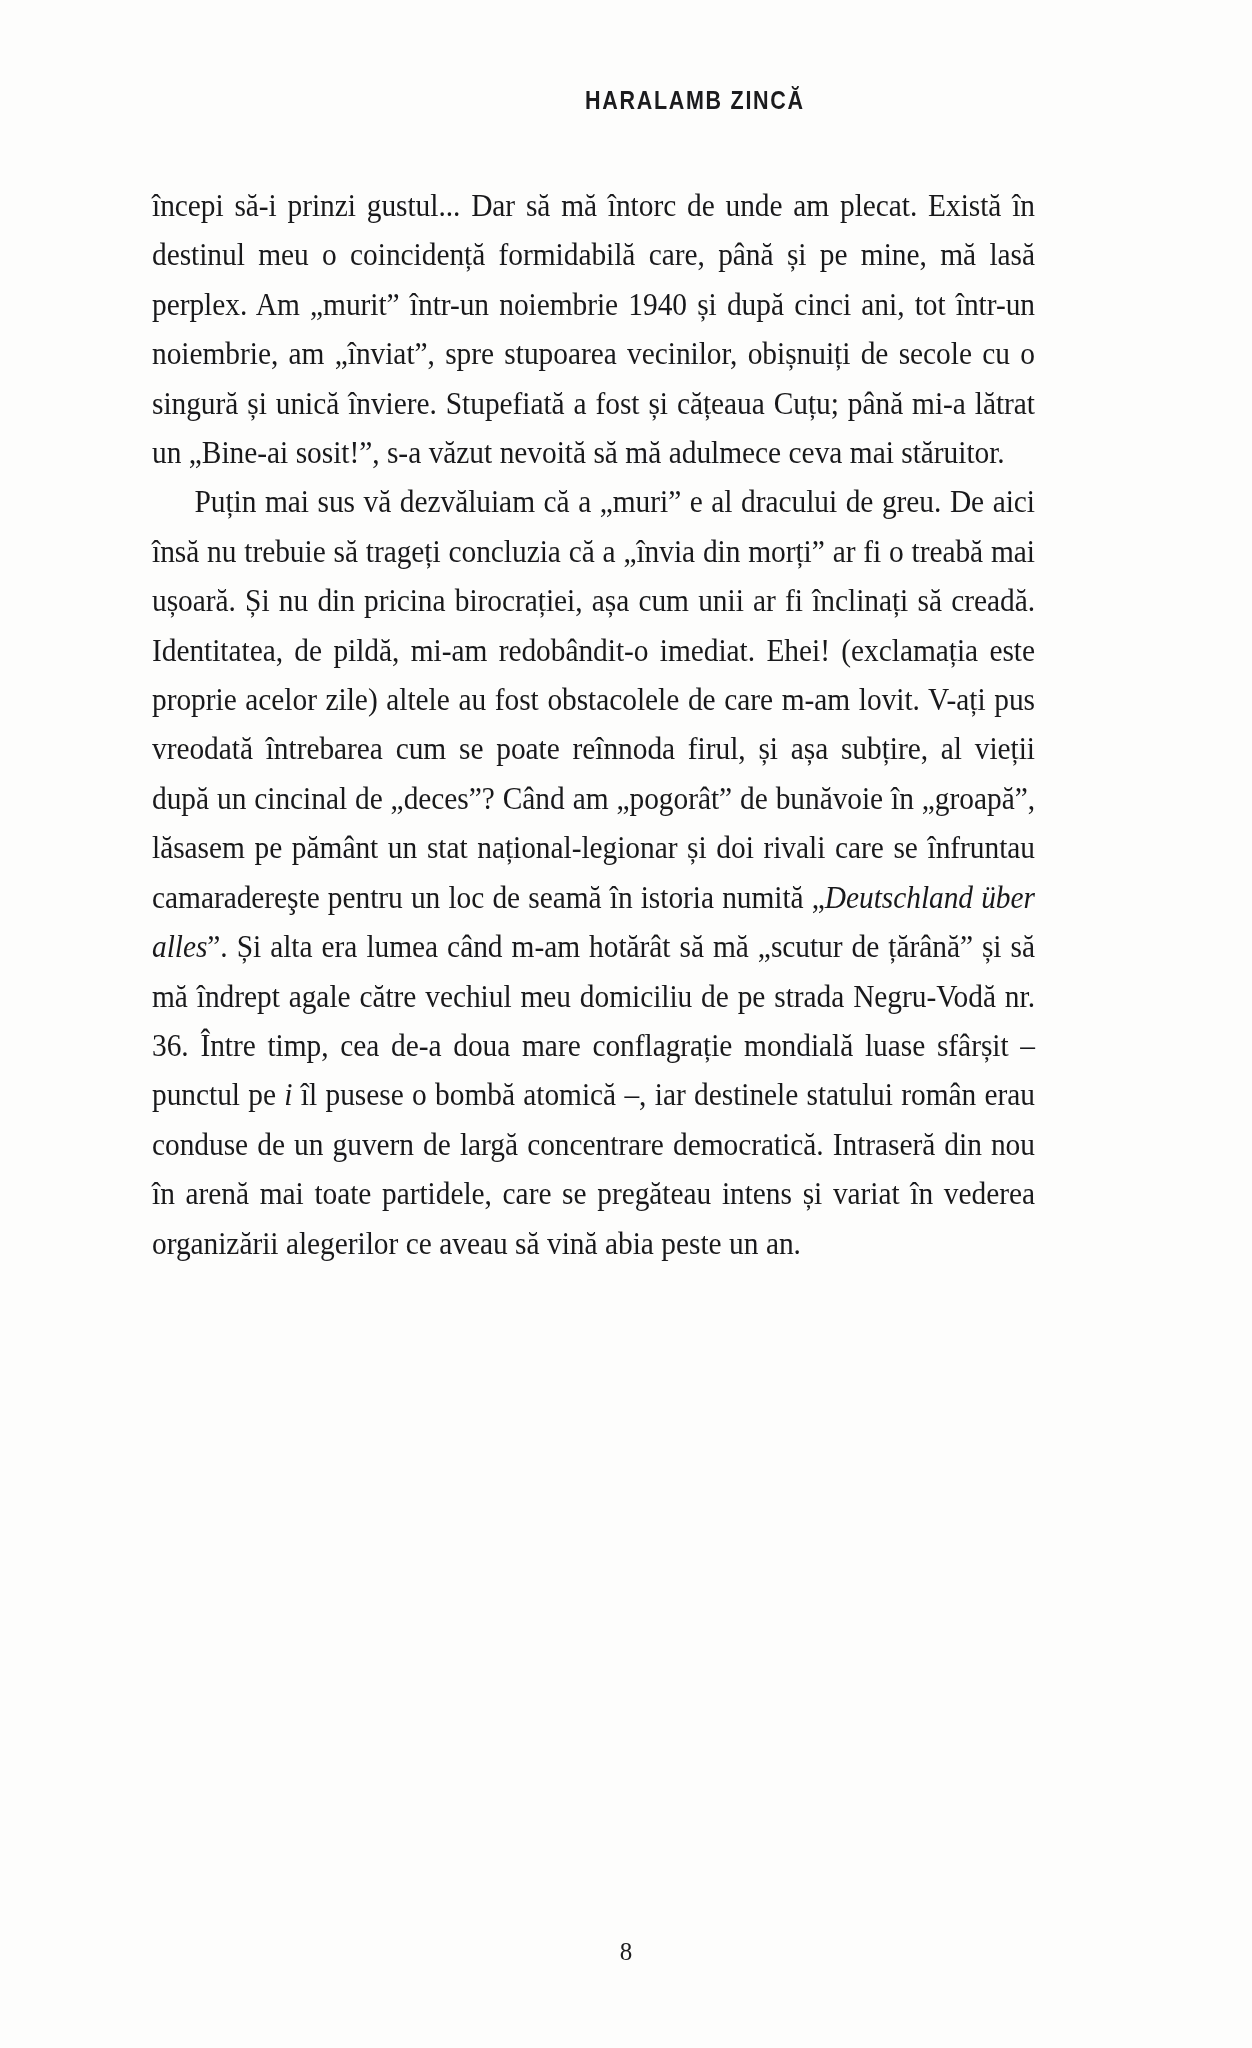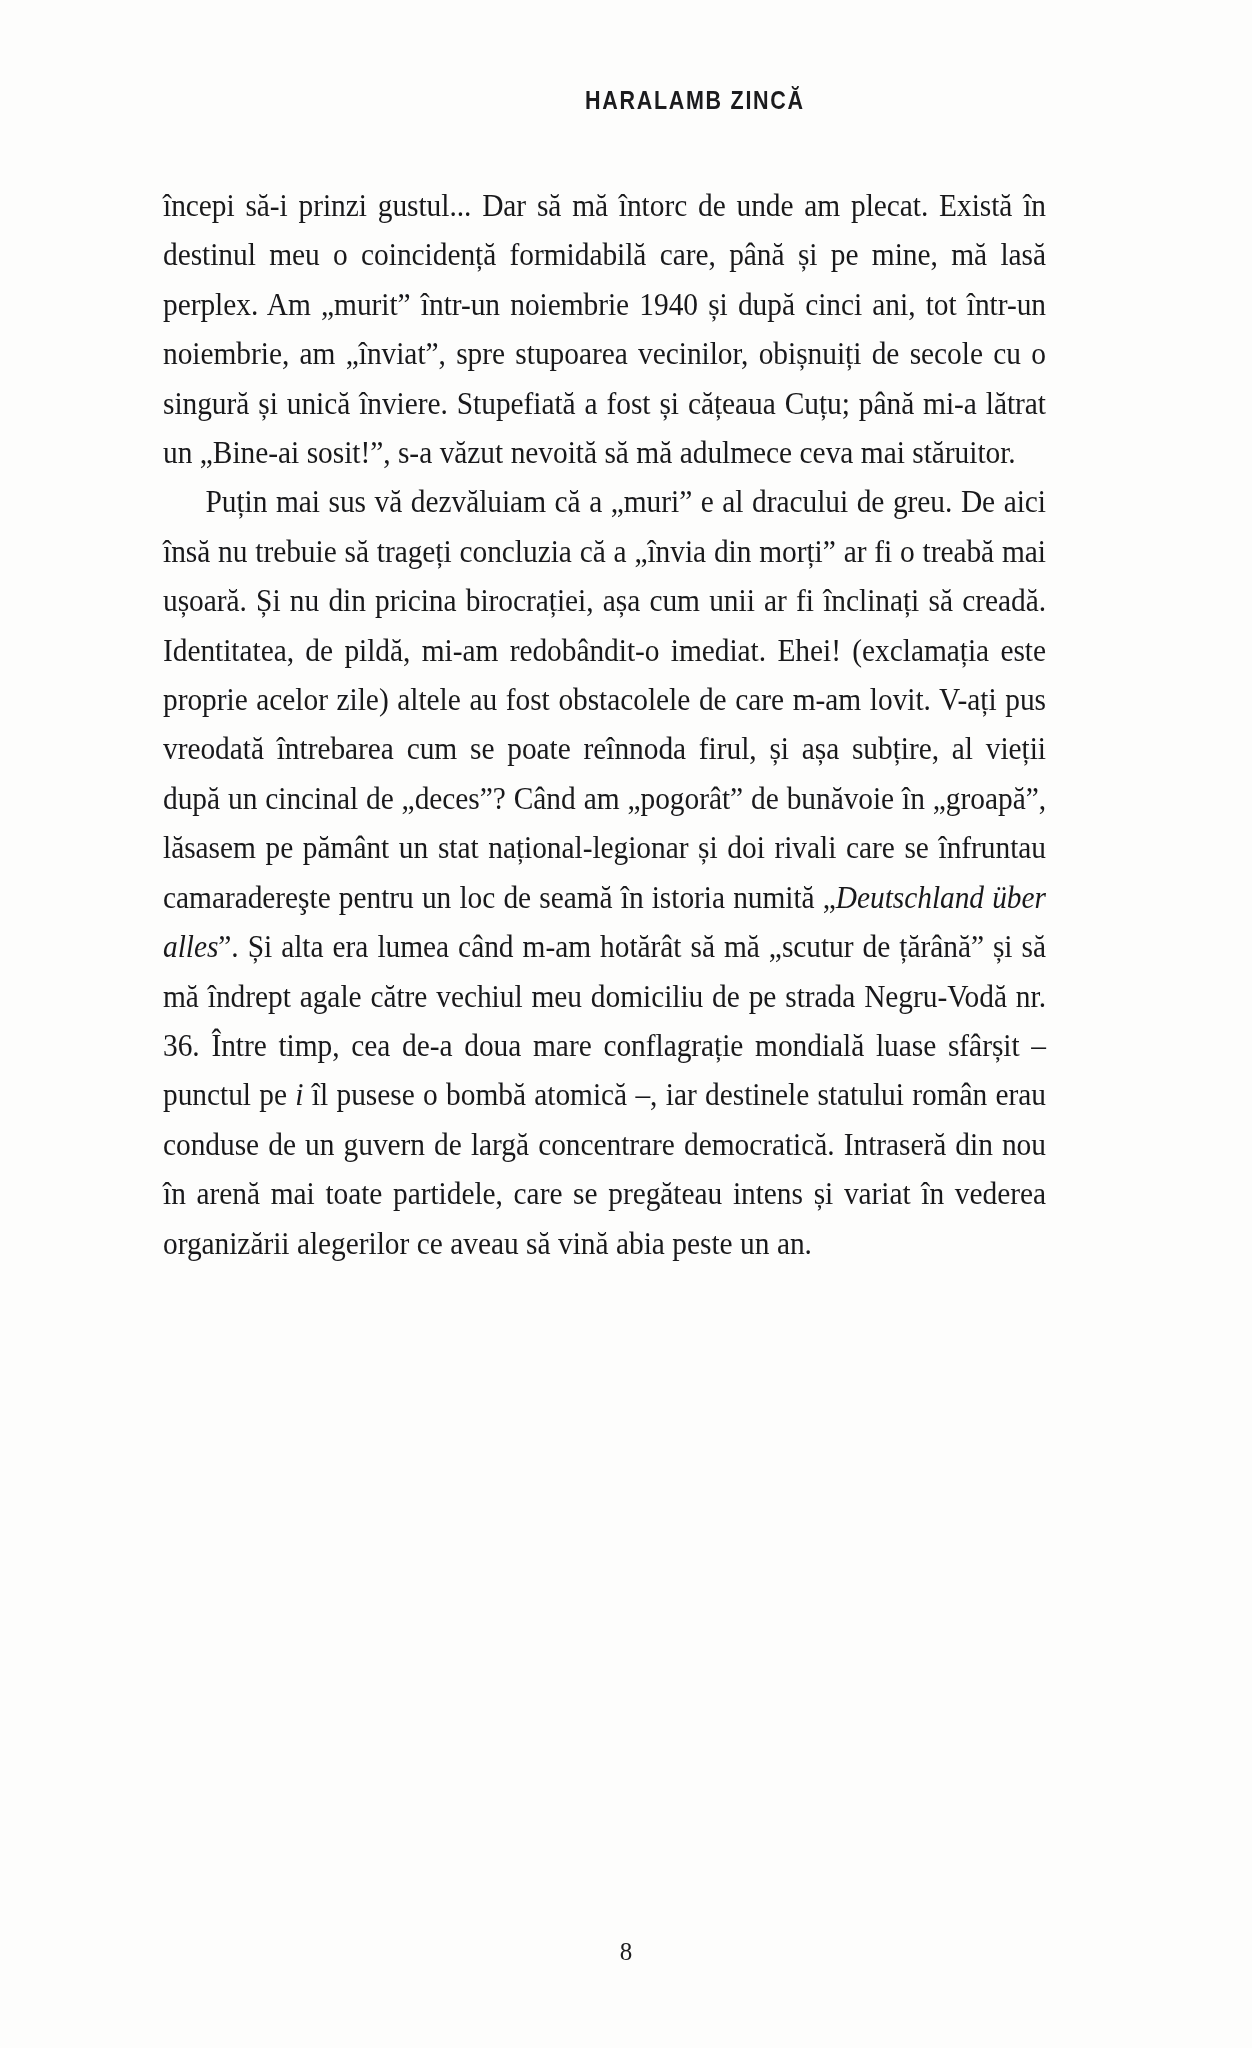--- a/index.html
+++ b/index.html
@@ -42,21 +42,21 @@
     transform: scaleX(0.86);
     transform-origin: center center;
     display: inline-block;
     -webkit-font-smoothing: none;
   }
 
   
   .textblock {
     position: absolute;
     top: 182px;
-    left: 163px;
+    left: 152px;
     width: 915px;
   }
 
   .para {
     margin: 0;
     font-size: 30.5px;
     line-height: 49.4px;
     text-align: justify;
     text-justify: inter-word;
     color: #19191b;

